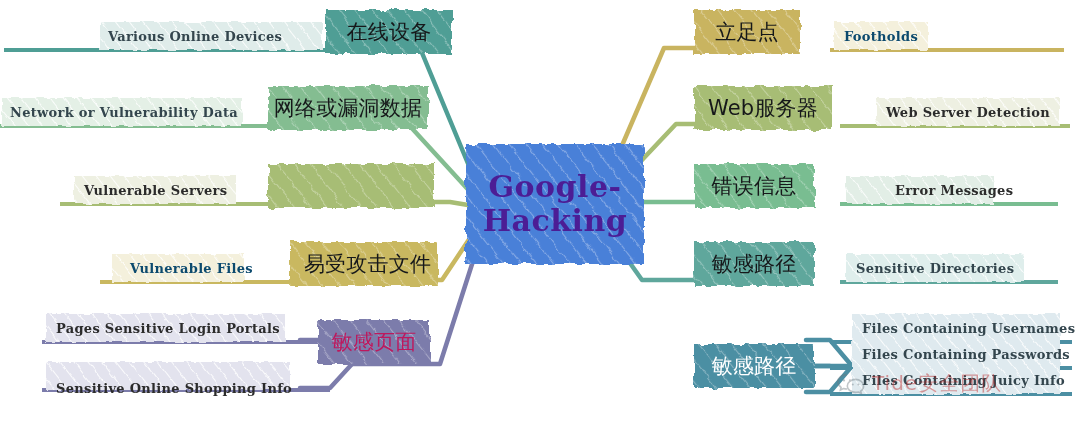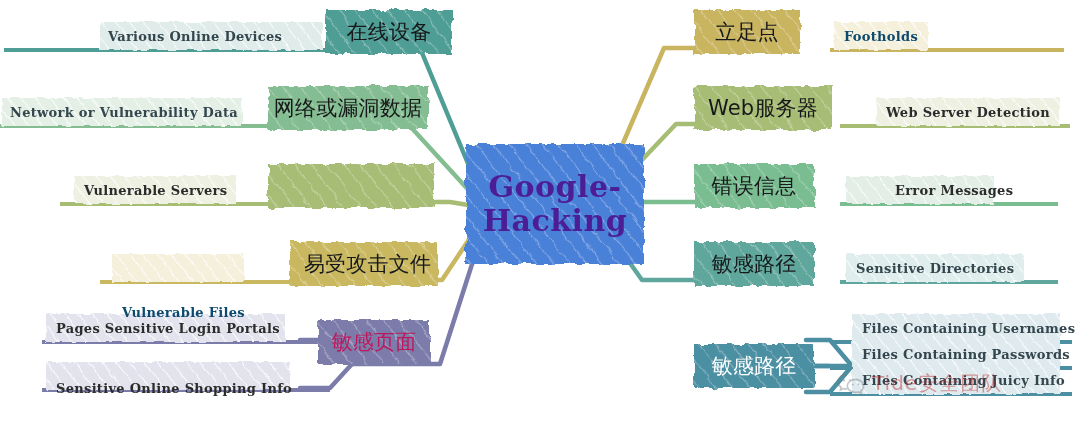--- a/index.html
+++ b/index.html
@@ -243,21 +243,21 @@
 
   <div class="lbl major" style="left:694px;top:10px;width:106px;height:44px;">立足点</div>
   <div class="lbl major" style="left:694px;top:86px;width:138px;height:44px;">Web服务器</div>
   <div class="lbl major" style="left:694px;top:164px;width:120px;height:44px;">错误信息</div>
   <div class="lbl major" style="left:694px;top:242px;width:120px;height:44px;text-align:center;">敏感路径</div>
   <div class="lbl major" style="left:694px;top:344px;width:120px;height:44px;color:#ffffff;">敏感路径</div>
 
   <div class="lbl leaf dk" style="left:108px;top:24px;height:24px;">Various Online Devices</div>
   <div class="lbl leaf dk" style="left:10px;top:100px;height:24px;">Network or Vulnerability Data</div>
   <div class="lbl leaf" style="left:84px;top:178px;height:24px;">Vulnerable Servers</div>
-  <div class="lbl leaf br" style="left:122px;top:256px;height:24px;margin-top:44px;">Vulnerable Files</div>
+  <div class="lbl leaf br" style="left:130px;top:256px;height:24px;">Vulnerable Files</div>
   <div class="lbl leaf" style="left:56px;top:316px;height:24px;">Pages Sensitive Login Portals</div>
   <div class="lbl leaf" style="left:56px;top:364px;height:24px;margin-top:12px;">Sensitive Online Shopping Info</div>
 
   <div class="lbl leaf br" style="left:844px;top:24px;height:24px;">Footholds</div>
   <div class="lbl leaf" style="left:886px;top:100px;height:24px;">Web Server Detection</div>
   <div class="lbl leaf" style="left:856px;top:178px;height:24px;margin-left:39px;">Error Messages</div>
   <div class="lbl leaf dk" style="left:856px;top:256px;height:24px;">Sensitive Directories</div>
   <div class="lbl leaf dk" style="left:862px;top:316px;height:24px;">Files Containing Usernames</div>
   <div class="lbl leaf dk" style="left:862px;top:342px;height:24px;">Files Containing Passwords</div>
   <div class="lbl leaf dk" style="left:862px;top:368px;height:24px;">Files Containing Juicy Info</div>

